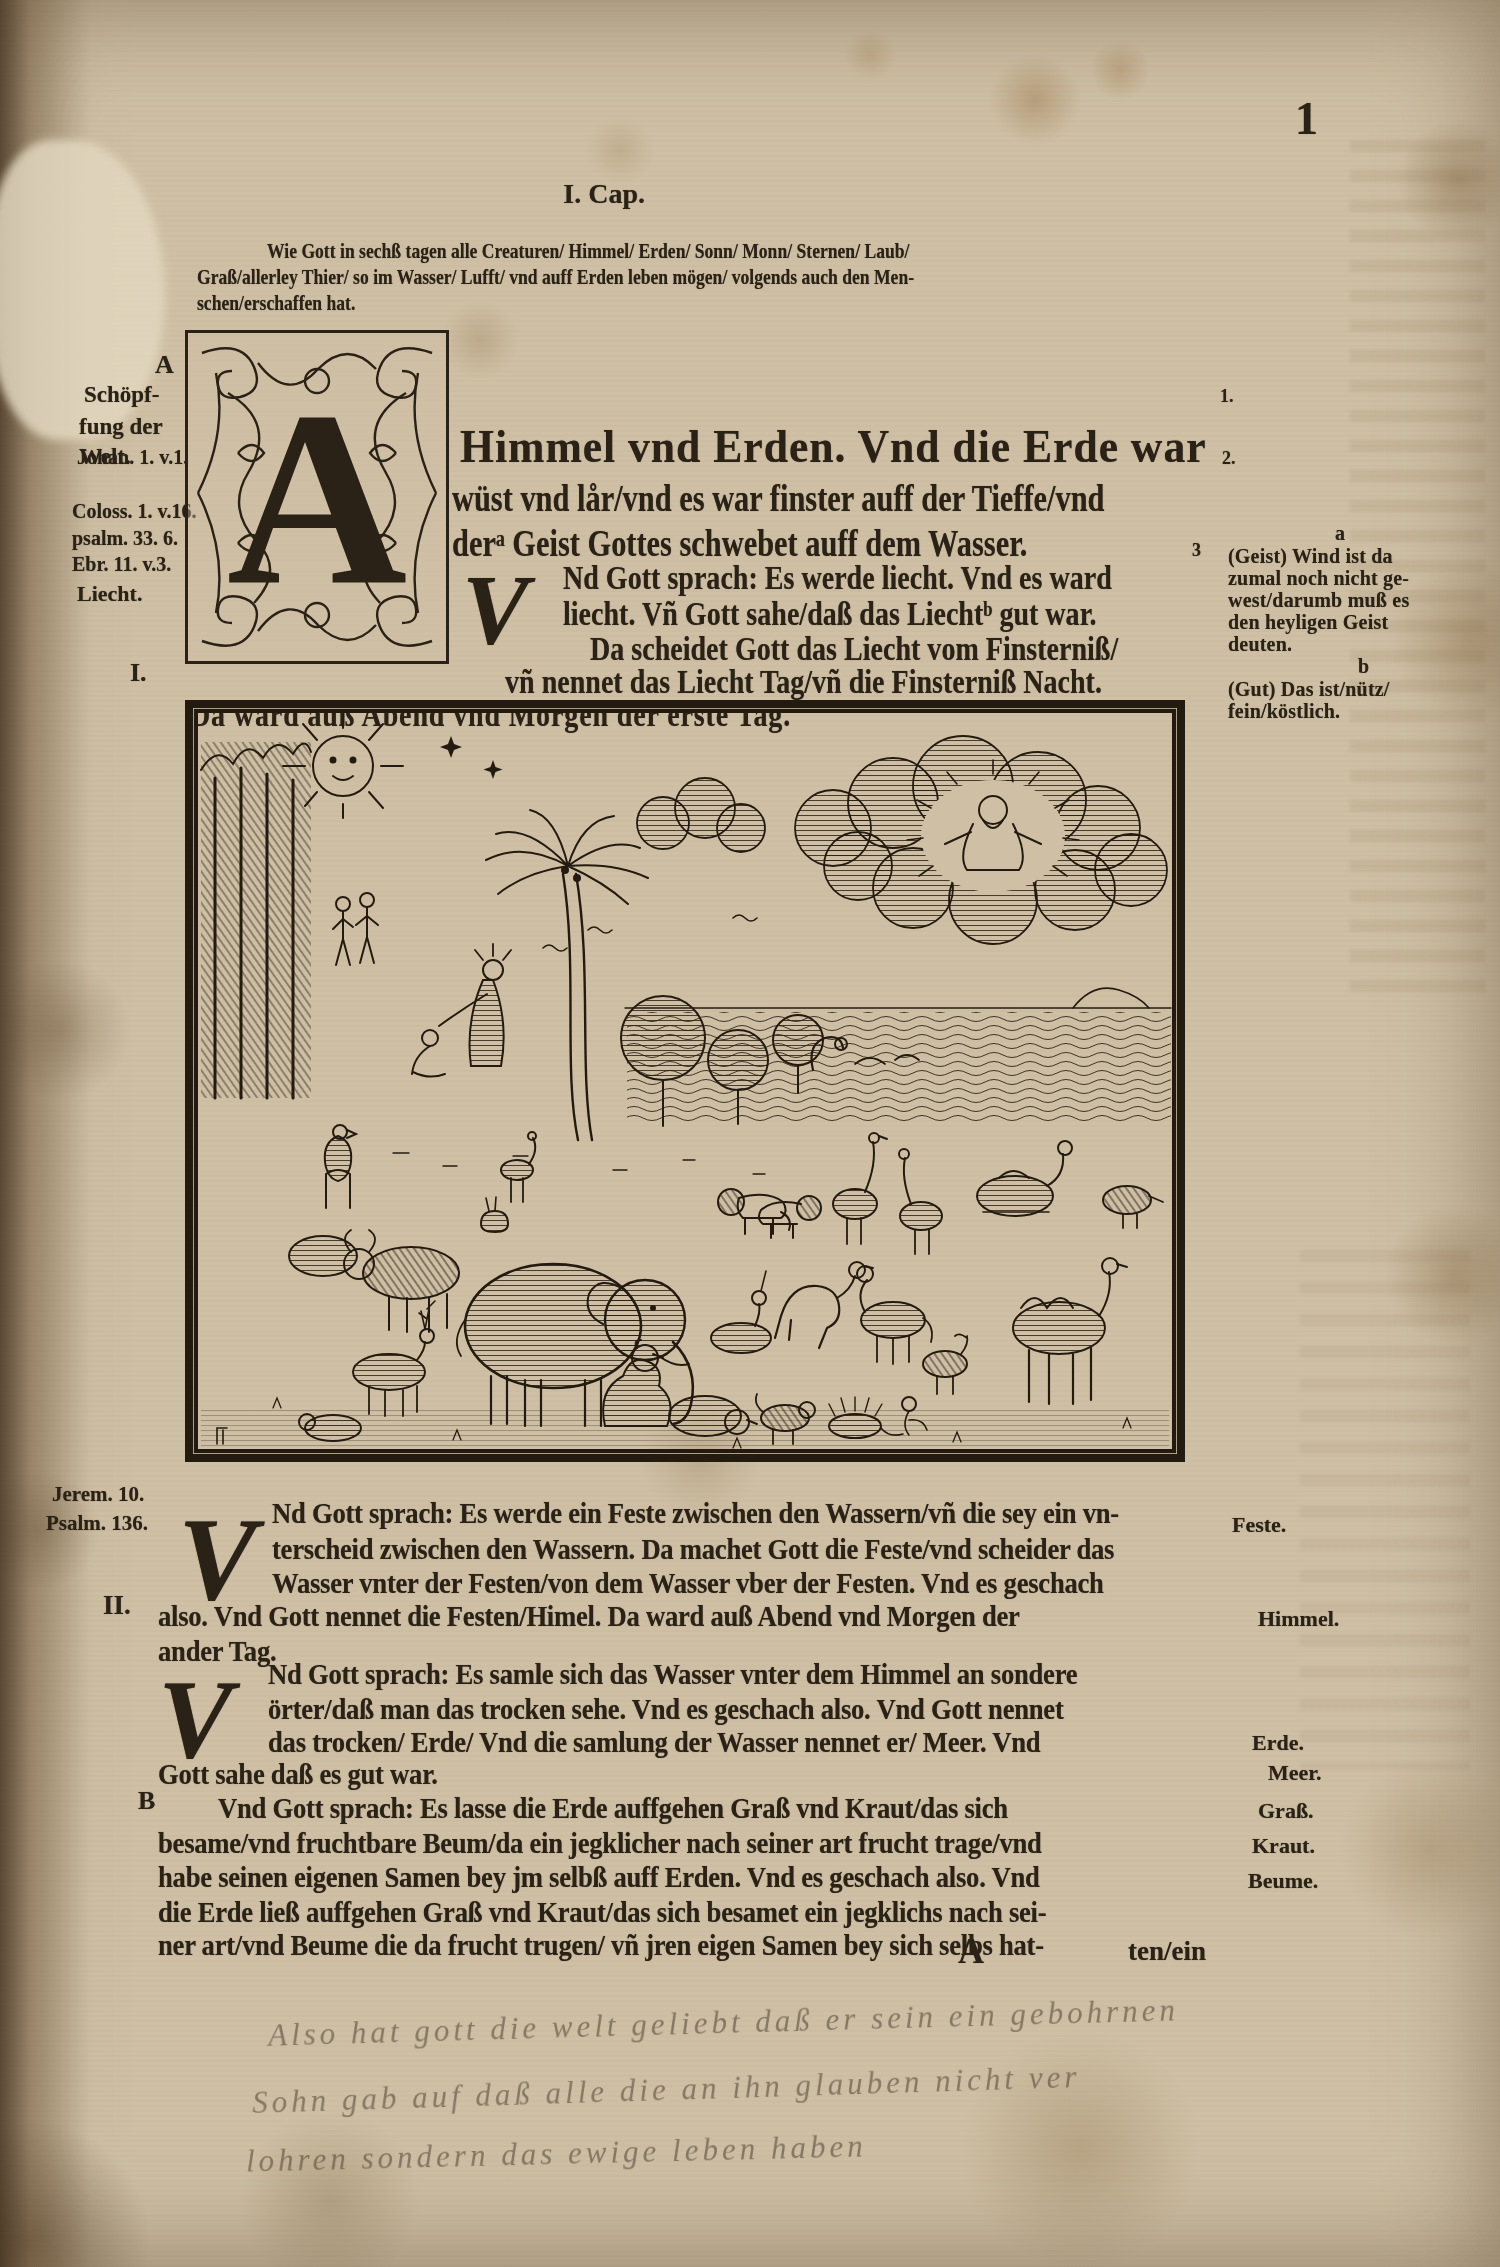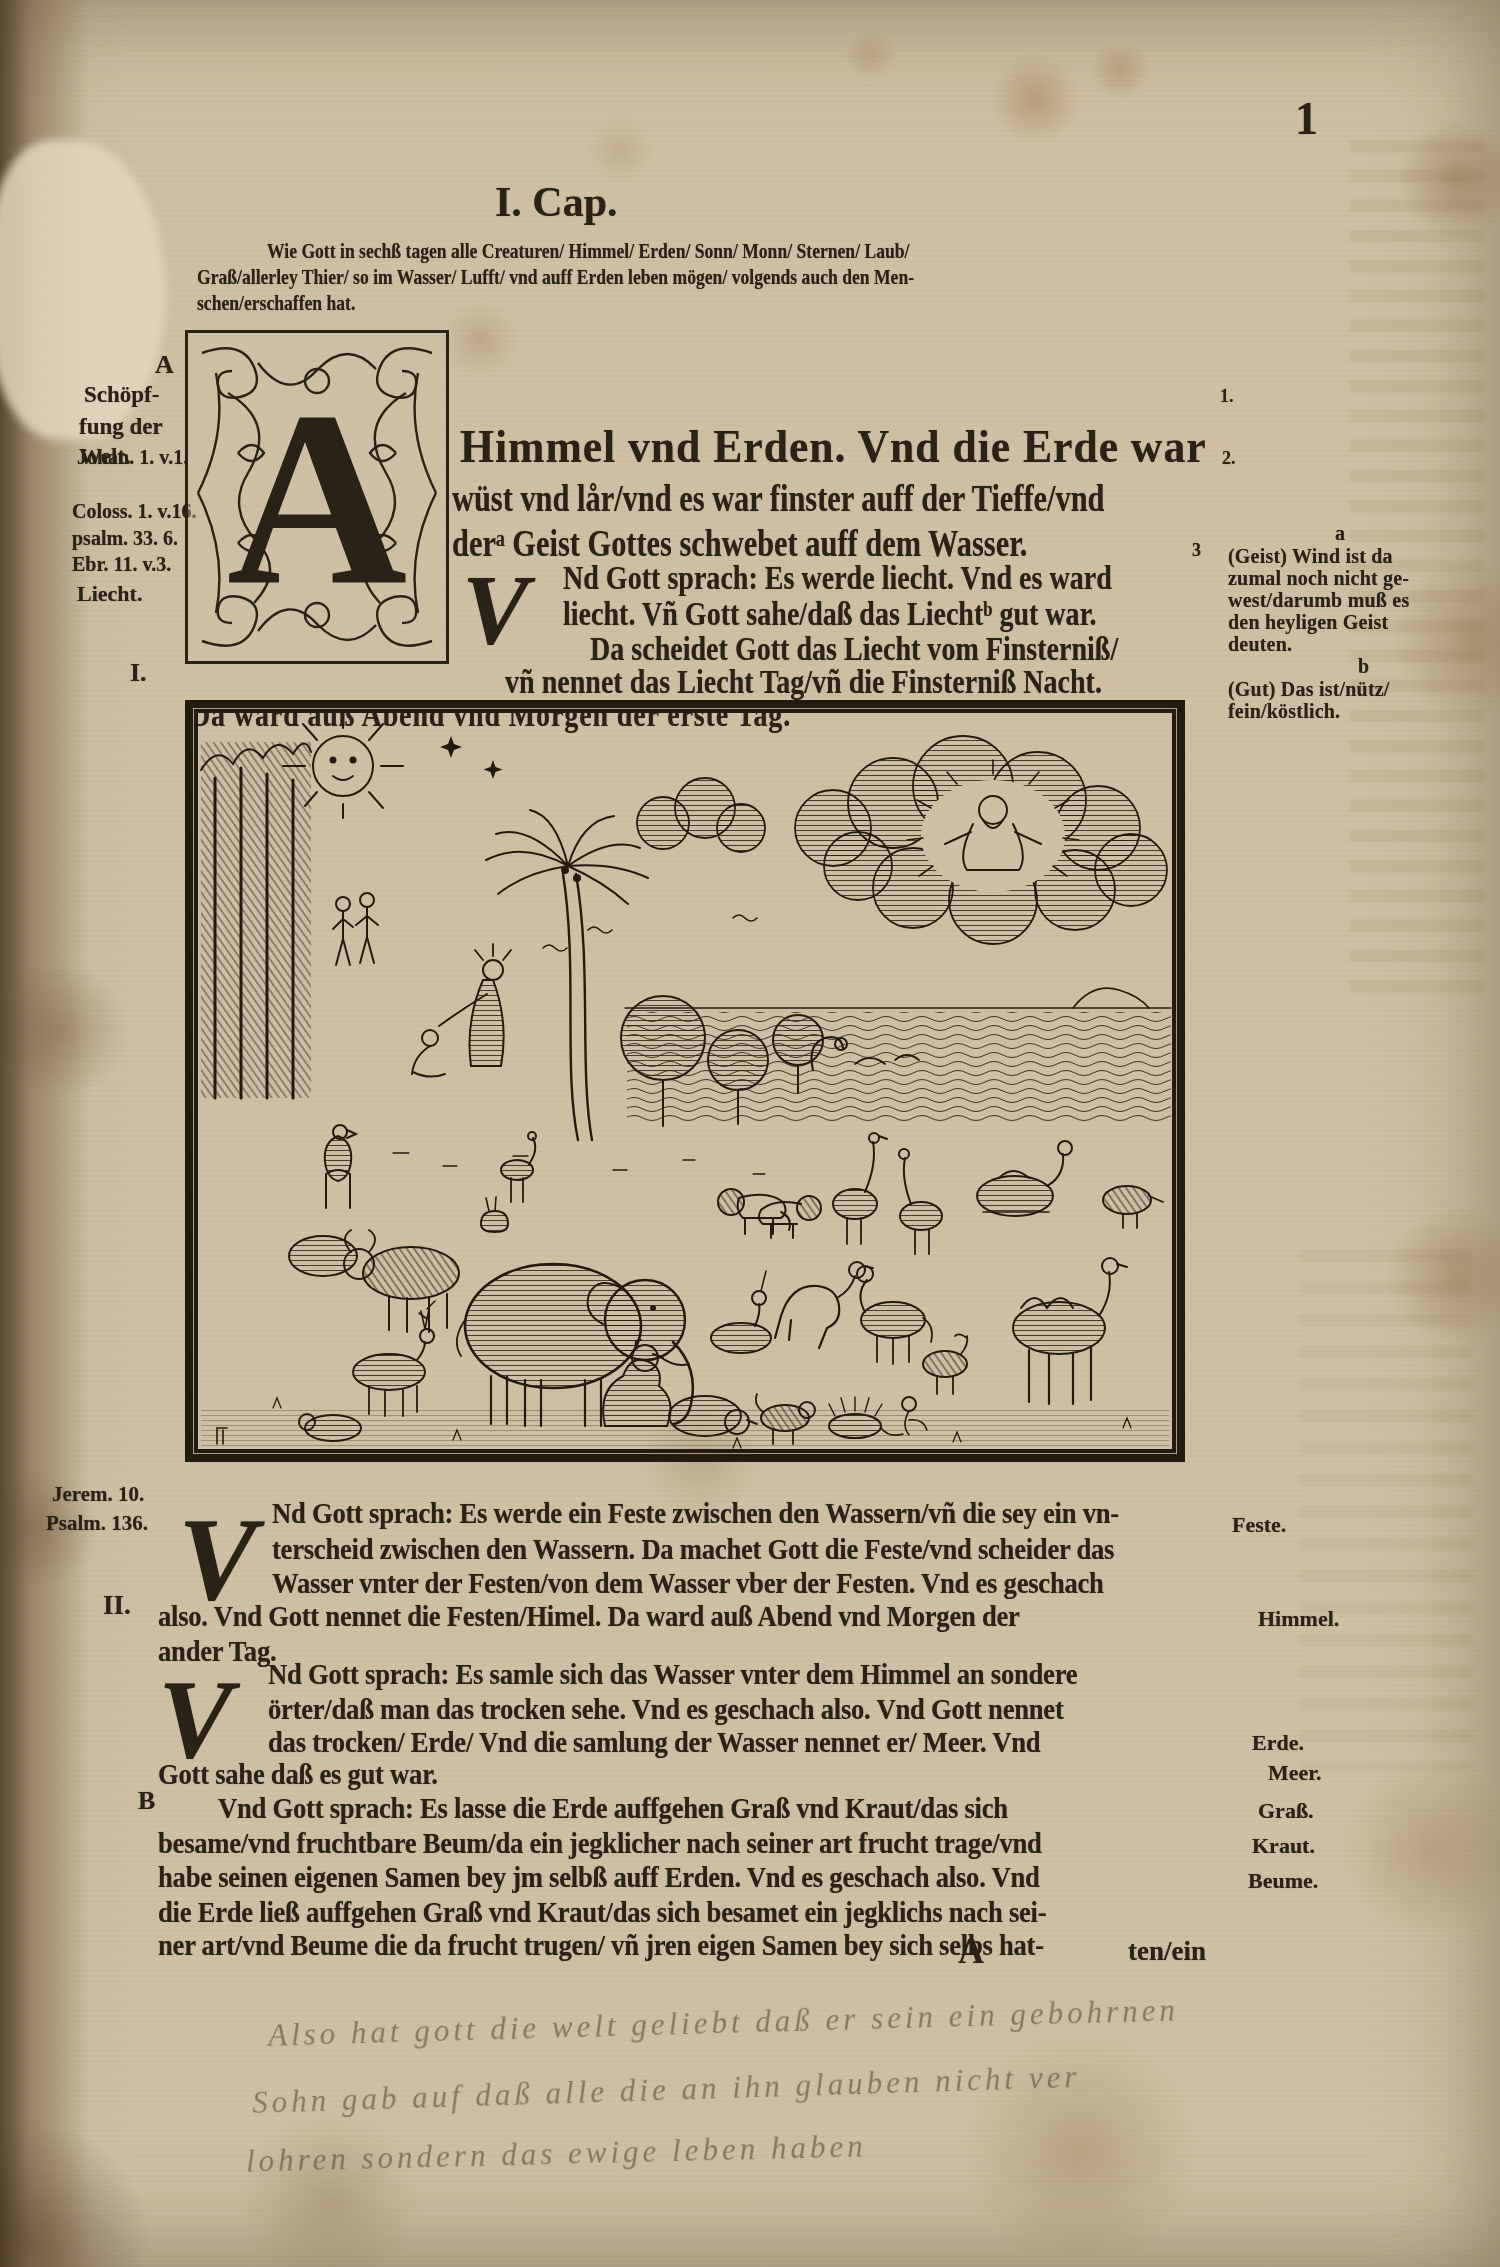--- a/index.html
+++ b/index.html
@@ -46,21 +46,21 @@
   <div class="abs stain-layer" style="left:0;top:0;width:90px;height:2267px;
     background:linear-gradient(90deg, rgba(62,44,26,.75) 0, rgba(98,74,46,.4) 30px, rgba(98,74,46,0) 90px);"></div>
   <div class="abs stain-layer" style="left:-10px;top:140px;width:175px;height:300px;
     background:#e2d7bf;border-radius:40% 60% 55% 45%;filter:blur(4px);opacity:.85;"></div>
   <div class="abs stain-layer" style="left:1350px;top:140px;width:135px;height:860px;
     background:repeating-linear-gradient(180deg, rgba(120,92,58,.10) 0 12px, transparent 12px 30px);filter:blur(1.5px);"></div>
   <div class="abs stain-layer" style="left:1300px;top:1250px;width:170px;height:520px;
     background:repeating-linear-gradient(180deg, rgba(120,92,58,.08) 0 12px, transparent 12px 32px);filter:blur(1.5px);"></div>
 
   <div class="abs bl" style="left:1295px;top:92px;font-size:46px;">1</div>
-  <div class="abs bl" style="left:495px;top:178px;width:150px;text-align:left;font-size:42px;">I. Cap.</div>
+  <div class="abs bl" style="left:495px;top:178px;width:150px;text-align:right;font-size:28px;">I. Cap.</div>
 
   <div class="abs bl cond8" style="left:267px;top:238px;font-size:22px;">Wie Gott in sechß tagen alle Creaturen/ Himmel/ Erden/ Sonn/ Monn/ Sternen/ Laub/</div>
   <div class="abs bl cond8" style="left:197px;top:264px;font-size:22px;">Graß/allerley Thier/ so im Wasser/ Lufft/ vnd auff Erden leben mögen/ volgends auch den Men-</div>
   <div class="abs bl cond8" style="left:197px;top:290px;font-size:22px;">schen/erschaffen hat.</div>
 
   <div class="abs bl" style="left:155px;top:350px;font-size:26px;">A</div>
   <div class="abs gloss" style="left:84px;top:382px;font-size:23px;">Schöpf-</div>
   <div class="abs gloss" style="left:79px;top:414px;font-size:23px;">fung der</div>
   <div class="abs gloss" style="left:79px;top:444px;font-size:23px;">Welt.</div>
   <div class="abs gloss" style="left:77px;top:446px;">Johan. 1. v.1.</div>

